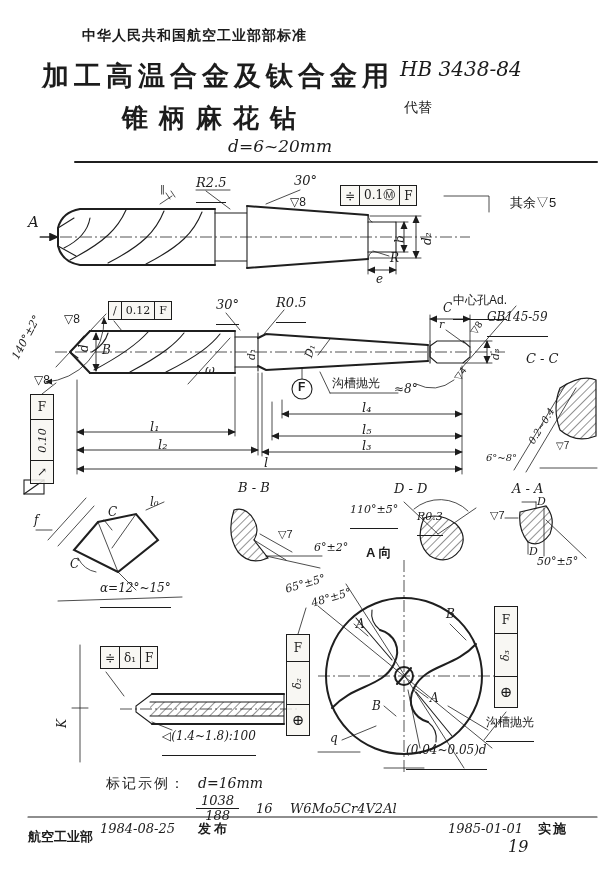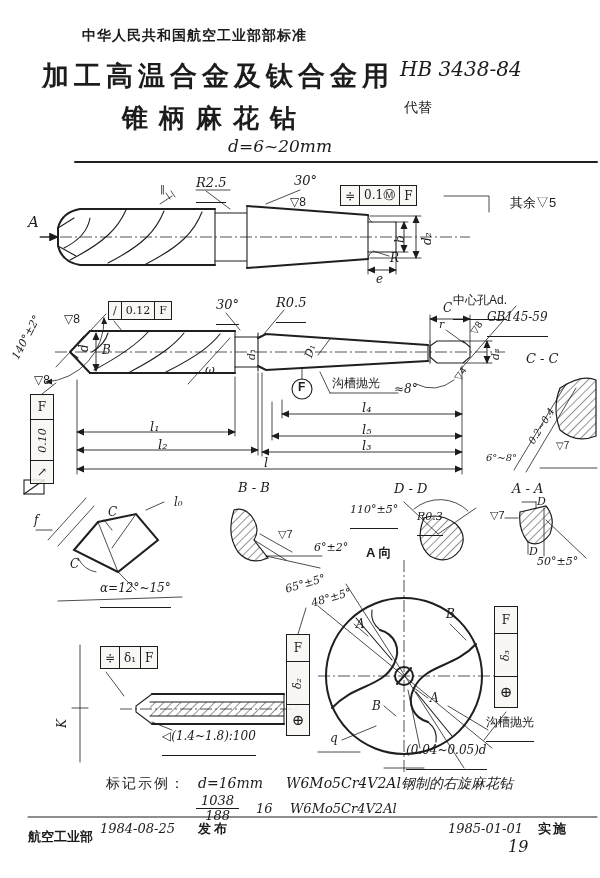--- a/index.html
+++ b/index.html
@@ -259,21 +259,21 @@
 <span class="lb hand" style="left:529px;top:546px;font-size:11px;">D</span>
 <span class="lb hand" style="left:537px;top:556px;font-size:11px;">50°±5°</span>
 
 <span class="lb hand" style="left:526px;top:352px;font-size:13px;">C - C</span>
 <span class="lb hand" style="left:526px;top:440px;font-size:10px;transform:rotate(-58deg);transform-origin:left top;">0.2~0.4</span>
 <span class="lb" style="left:556px;top:440px;font-size:10px;">▽7</span>
 <span class="lb hand" style="left:486px;top:452px;font-size:10px;">6°~8°</span>
 
 <span class="lb hand" style="left:34px;top:514px;font-size:12px;">f</span>
 <span class="lb hand" style="left:108px;top:506px;font-size:12px;">C</span>
-<span class="lb hand" style="left:150px;top:496px;font-size:12px;margin-left:24px;">l₀</span>
+<span class="lb hand" style="left:150px;top:496px;font-size:12px;">l₀</span>
 <span class="lb hand" style="left:70px;top:558px;font-size:12px;">C</span>
 <span class="lb hand ul" style="left:100px;top:582px;font-size:12px;">α=12°~15°</span>
 
 <span class="lb cn" style="left:366px;top:546px;font-size:13px;font-weight:bold;">A 向</span>
 <span class="lb hand" style="left:284px;top:584px;font-size:11px;transform:rotate(-16deg);transform-origin:left top;">65°±5°</span>
 <span class="lb hand" style="left:310px;top:598px;font-size:11px;transform:rotate(-16deg);transform-origin:left top;">48°±5°</span>
 <span class="lb hand" style="left:356px;top:618px;font-size:12px;">A</span>
 <span class="lb hand" style="left:446px;top:608px;font-size:12px;">B</span>
 <span class="lb hand" style="left:372px;top:700px;font-size:12px;">B</span>
 <span class="lb hand" style="left:430px;top:692px;font-size:12px;">A</span>
@@ -298,21 +298,20 @@
 <div class="tf" style="left:100px;top:646px;height:23px;">
   <span>≑</span>
   <span>δ₁</span>
   <span>F</span>
 </div>
 <span class="lb hand r90" style="left:56px;top:728px;font-size:12px;">K</span>
 <span class="lb hand ul" style="left:162px;top:730px;font-size:12px;">◁(1.4~1.8):100</span>
 
 <span class="lb cn" style="left:106px;top:776px;font-size:14px;letter-spacing:2px;">标记示例：</span>
 <span class="lb hand" style="left:198px;top:776px;font-size:14px;">d=16mm</span>
-<span class="lb hand" style="left:286px;top:776px;font-size:14px;">W6Mo5Cr4V2Al钢制的右旋麻花钻</span>
 <div class="lb frac hand" style="left:196px;top:794px;">
   <span class="num">1038</span>
   <span class="den">188</span>
 </div>
 <span class="lb hand" style="left:256px;top:802px;font-size:13px;">16</span>
 <span class="lb hand" style="left:290px;top:802px;font-size:13px;">W6Mo5Cr4V2Al</span>
 
 <span class="lb cn b" style="left:28px;top:822px;font-size:13px;margin-top:8px;">航空工业部</span>
 <span class="lb hand" style="left:100px;top:822px;font-size:13px;">1984-08-25</span>
 <span class="lb cn b" style="left:198px;top:822px;font-size:13px;letter-spacing:3px;">发布</span>

